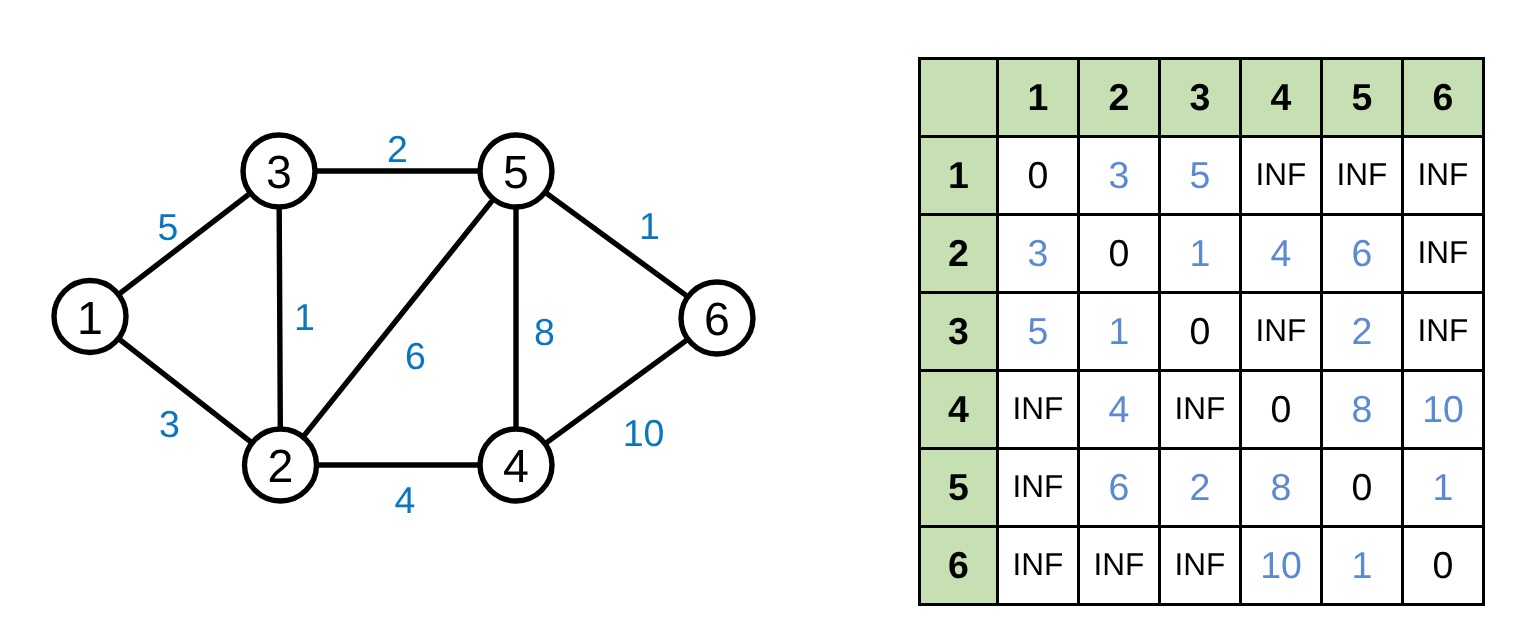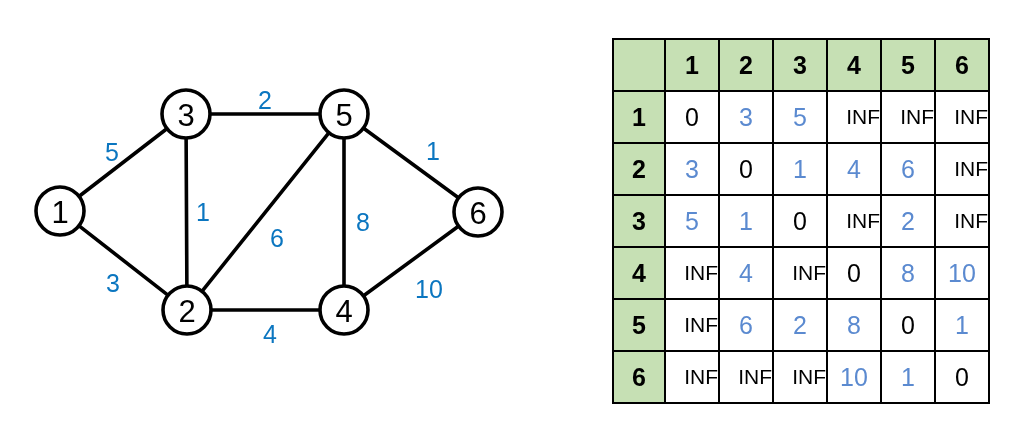--- a/index.html
+++ b/index.html
@@ -91,21 +91,20 @@
   }
   table.matrix td.val-blue {
     color: #5b8ad0;
   }
   table.matrix td.val-black {
     color: #000000;
   }
   table.matrix td.val-inf {
     color: #000000;
     font-size: 21px;
-    text-align: right;
   }
 </style>
 </head>
 <body>
 
 <div id="page">
 
   <div id="graph-panel">
     <svg id="graph-svg" width="560" height="428" viewBox="0 0 560 428">
       <g id="edges-layer">

